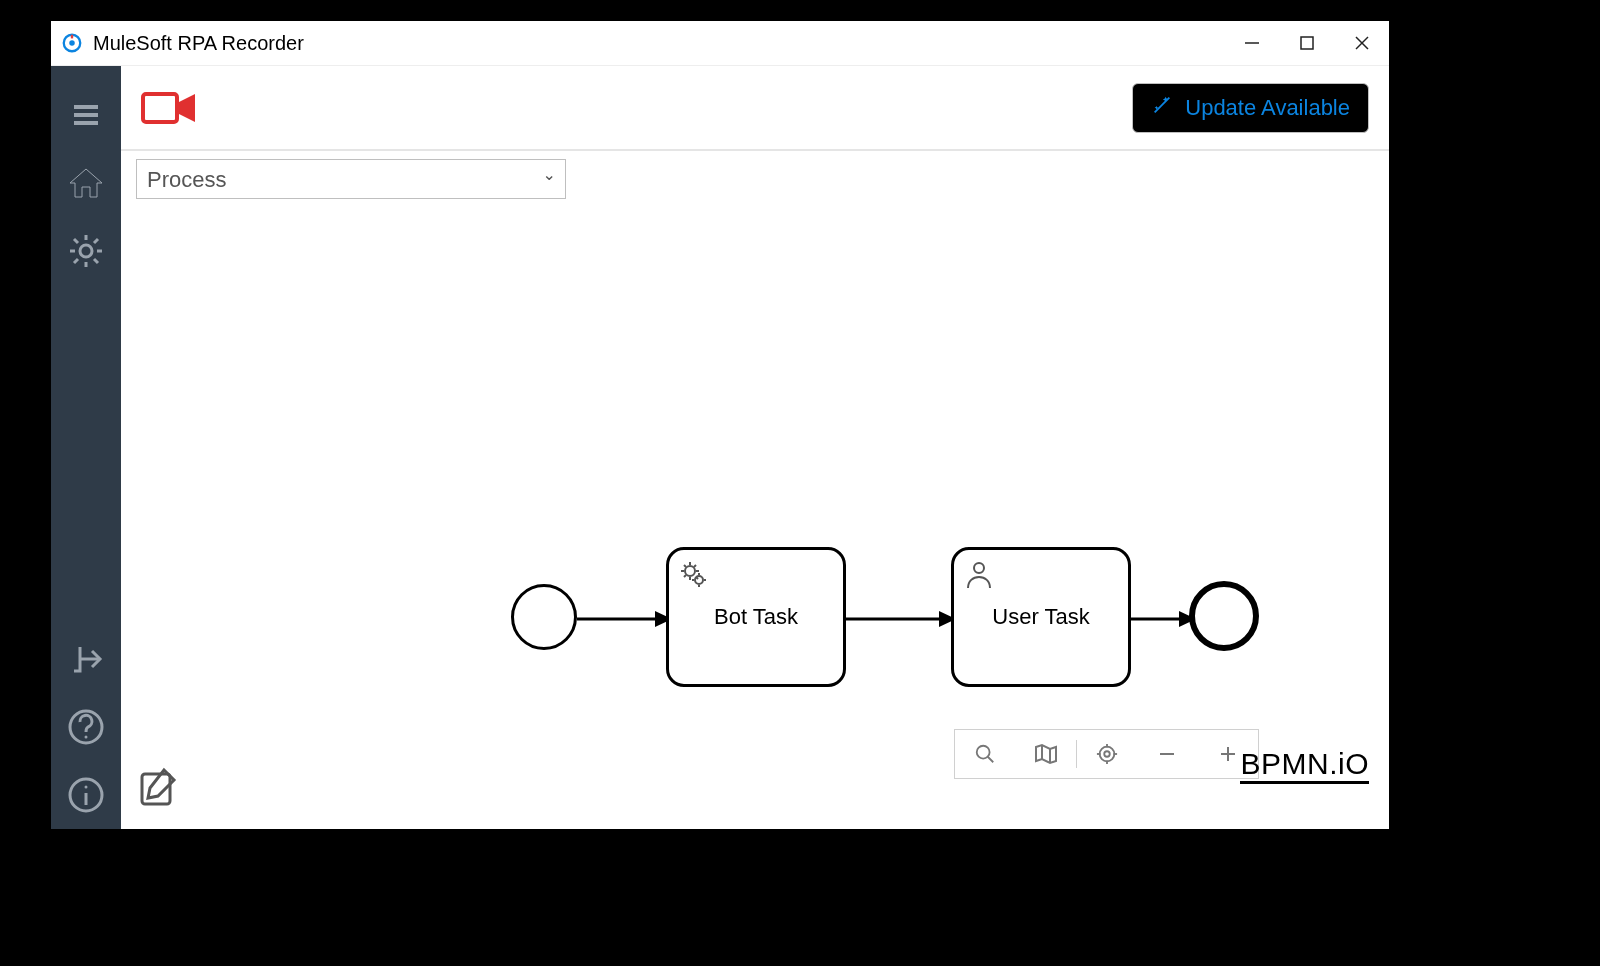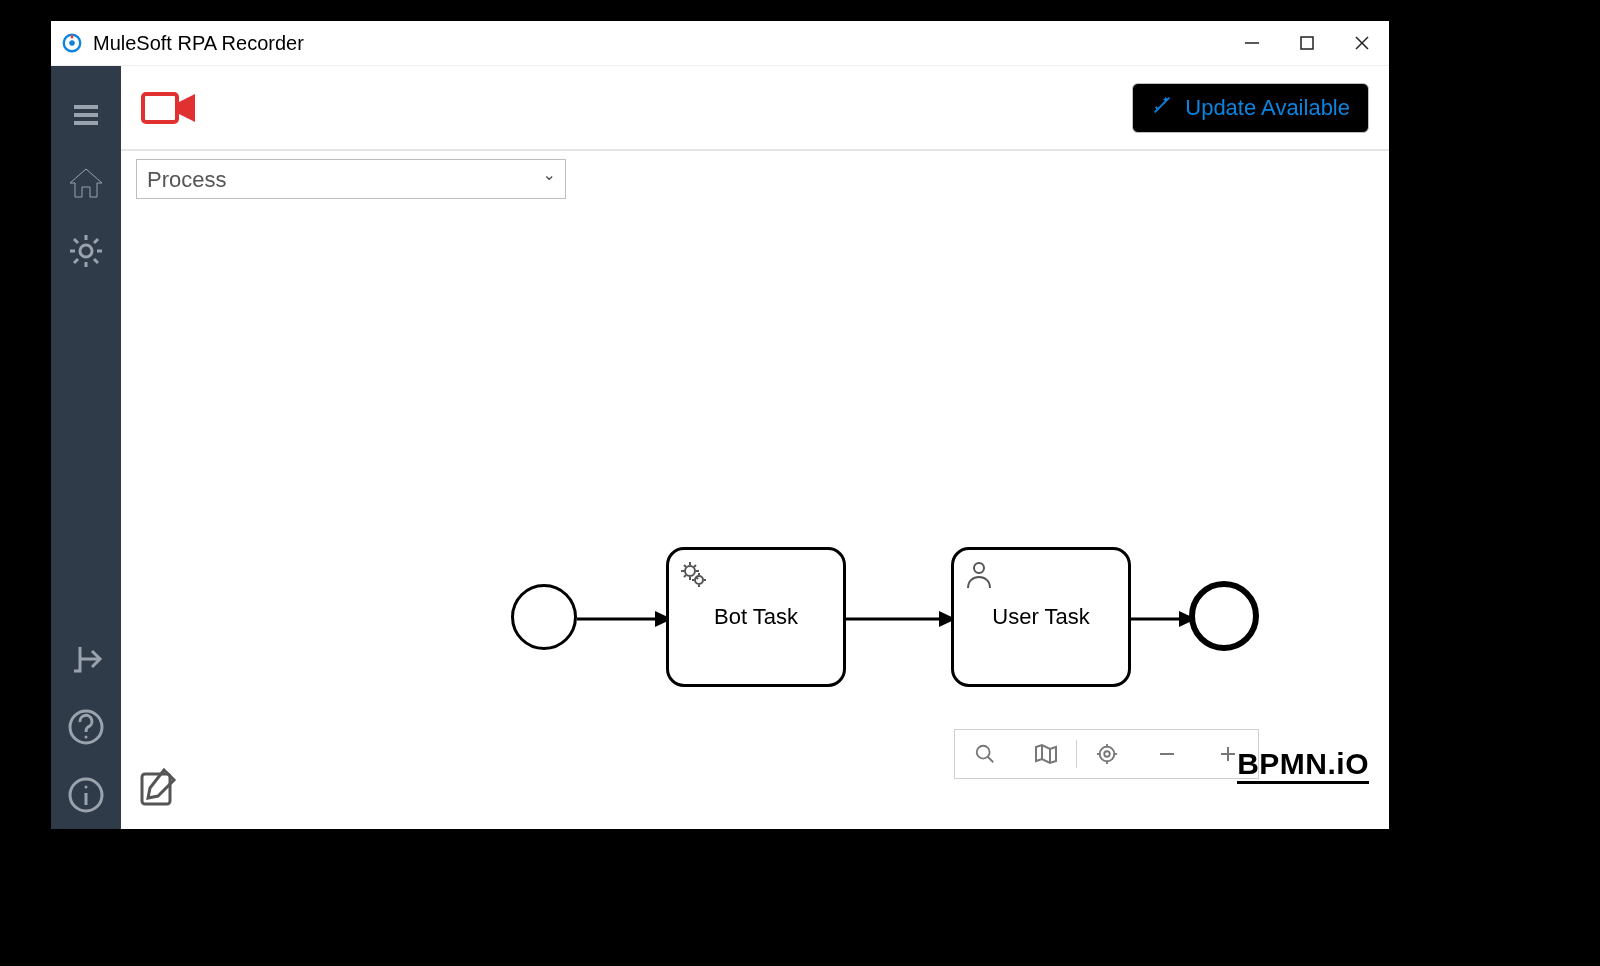--- a/index.html
+++ b/index.html
@@ -107,21 +107,21 @@
     background: #fff;
     border: 1px solid #d0d0d0;
     display: flex;
     align-items: center;
   }
   .zoom-toolbar .zb { flex:1; display:flex; align-items:center; justify-content:center; height:100%; }
   .zoom-toolbar .divider { width:1px; height:60%; background:#d0d0d0; }
   .bpmn-logo {
     position:absolute; right: 20px; bottom: 45px;
     font-family: Arial, sans-serif;
-    font-weight: 700;
+    font-weight: 400;
     font-size: 30px;
     letter-spacing: 0.5px;
     border-bottom: 3px solid #000;
     color:#000;
   }
   .edit-notes {
     position:absolute; left: 15px; bottom: 15px;
     width: 50px; height: 50px;
   }
 </style>

